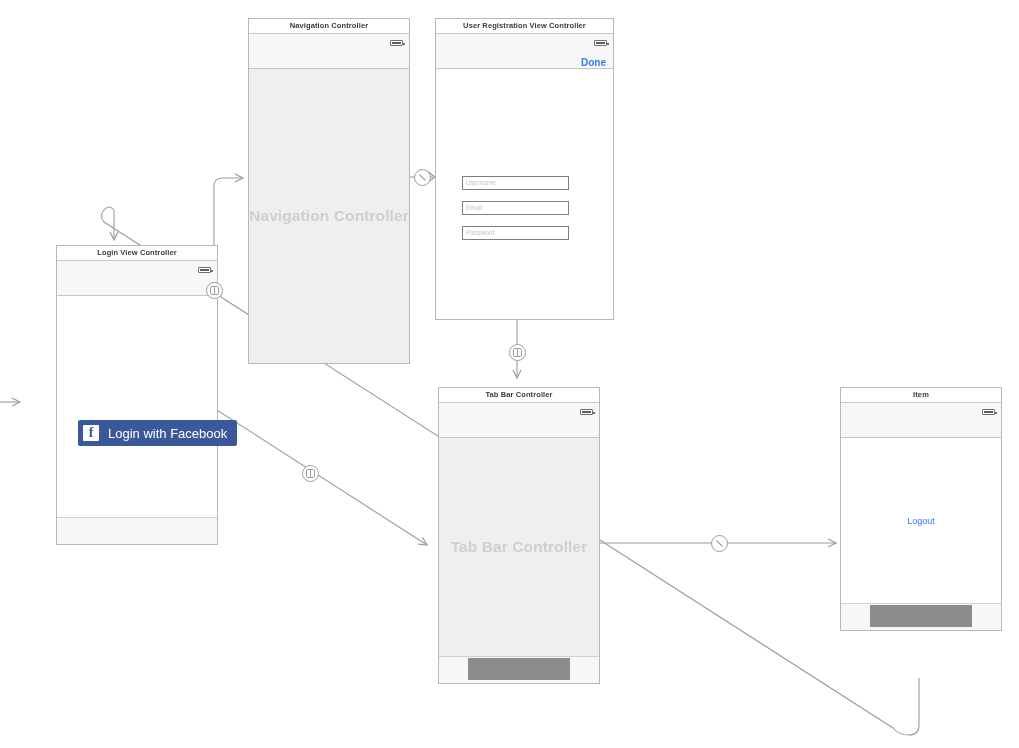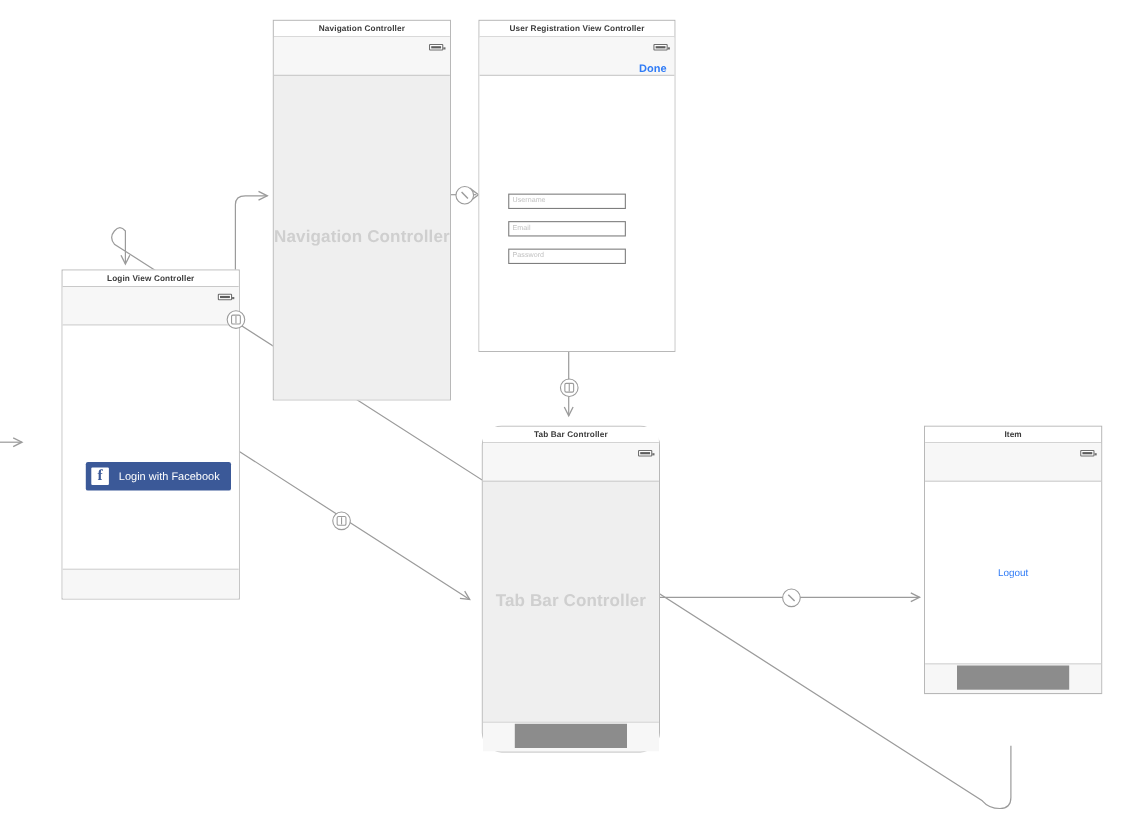--- a/index.html
+++ b/index.html
@@ -166,21 +166,21 @@
     color: #3b5998;
     font-size: 14px;
     font-weight: bold;
     font-family: "Liberation Serif", serif;
     line-height: 16px;
     text-align: center;
     flex: 0 0 auto;
   }
   .fb-label {
     color: #ffffff;
-    font-size: 10px;
+    font-size: 13px;
     margin: 0 10px 0 9px;
     white-space: nowrap;
   }
 
   
   .textfield {
     position: absolute;
     box-sizing: border-box;
     border: 1px solid #7e7e7e;
     background: #ffffff;
@@ -283,21 +283,21 @@
         <span class="nav-done">Done</span>
       </div>
       <div class="content-area">
         <div class="textfield" style="left:26px; top:107px; width:107px;">Username</div>
         <div class="textfield" style="left:26px; top:132px; width:107px;">Email</div>
         <div class="textfield" style="left:26px; top:157px; width:107px;">Password</div>
       </div>
     </div>
   </div>
 
-  <div class="scene" style="left:438px; top:387px; width:162px; height:297px;border-radius:18px;">
+  <div class="scene" style="left:438px; top:387px; width:162px; height:297px;">
     <div class="scene-title">Tab Bar Controller</div>
     <div class="scene-body">
       <div class="status-bar">
         <span class="battery"></span>
       </div>
       <div class="content-area placeholder">
         <div class="placeholder-label">Tab Bar Controller</div>
       </div>
       <div class="tab-bar">
         <span class="tab-item"></span>

